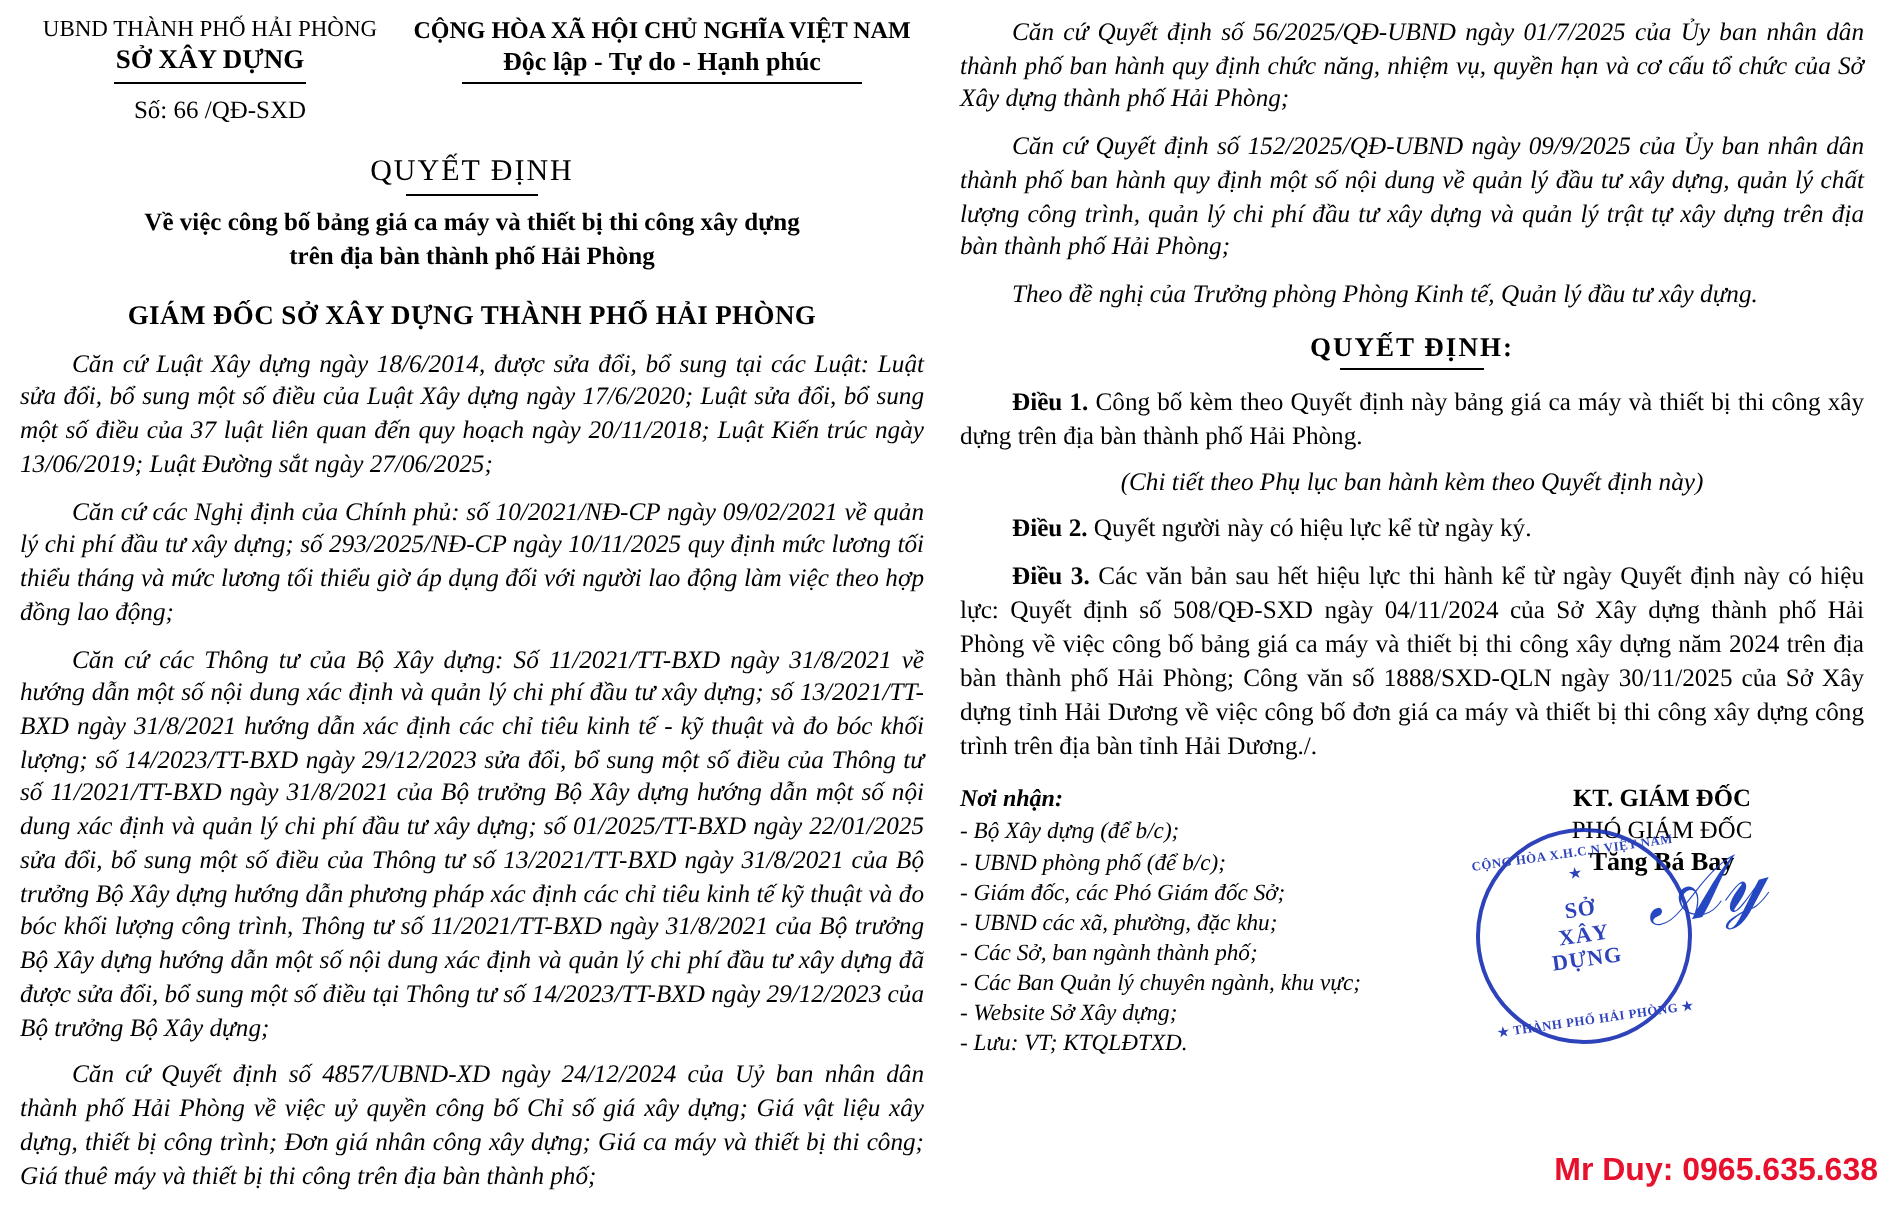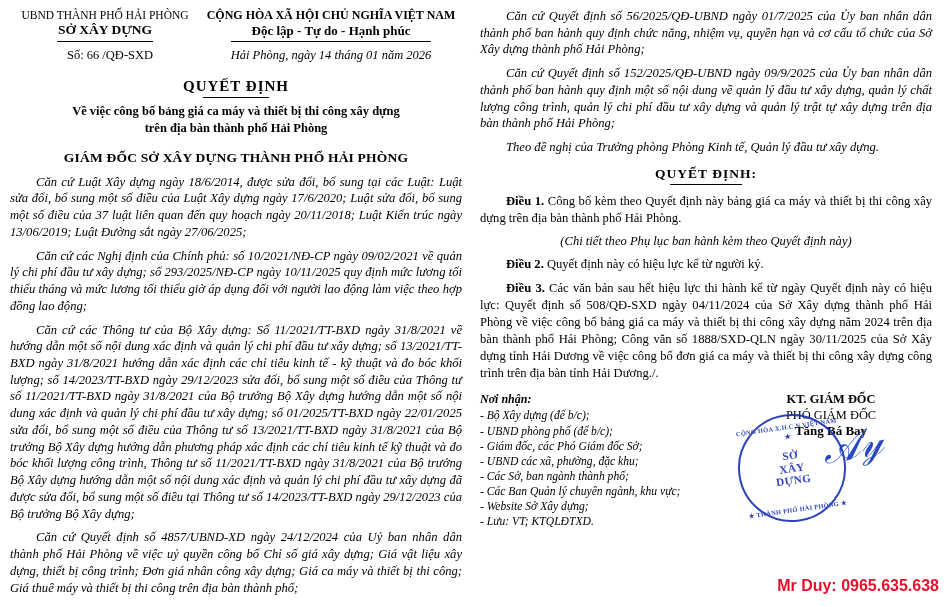--- a/index.html
+++ b/index.html
@@ -68,21 +68,21 @@
     text-align: center;
     margin-top: 6px;
   }
   
   .title-block {
     text-align: center;
     margin-top: 14px;
   }
   .doc-title {
     font-size: 15px;
-    font-weight: bold;
+    font-weight: normal;
     letter-spacing: 1px;
   }
   .title-rule {
     width: 66px;
     height: 1px;
     background: #000;
     margin: 2px auto 5px auto;
   }
   .doc-subtitle {
     font-size: 12.5px;
@@ -242,21 +242,20 @@
         <div class="hdr-left">
           <div class="hdr-org">UBND THÀNH PHỐ HẢI PHÒNG</div>
           <div class="hdr-dept">SỞ XÂY DỰNG</div>
           <div class="rule rule-left"></div>
           <div class="sonumber">Số: 66 /QĐ-SXD</div>
         </div>
         <div class="hdr-right">
           <div class="hdr-country">CỘNG HÒA XÃ HỘI CHỦ NGHĨA VIỆT NAM</div>
           <div class="hdr-motto">Độc lập - Tự do - Hạnh phúc</div>
           <div class="rule rule-right"></div>
-          <div class="place-date">Hải Phòng, ngày 14 tháng 01 năm 2026</div>
         </div>
       </div>
 
       <div class="title-block">
         <div class="doc-title">QUYẾT ĐỊNH</div>
         <div class="title-rule"></div>
         <div class="doc-subtitle">Về việc công bố bảng giá ca máy và thiết bị thi công xây dựng</div>
         <div class="doc-subtitle">trên địa bàn thành phố Hải Phòng</div>
       </div>
 
@@ -273,21 +272,21 @@
       <p class="body">Căn cứ Quyết định số 152/2025/QĐ-UBND ngày 09/9/2025 của Ủy ban nhân dân thành phố ban hành quy định một số nội dung về quản lý đầu tư xây dựng, quản lý chất lượng công trình, quản lý chi phí đầu tư xây dựng và quản lý trật tự xây dựng trên địa bàn thành phố Hải Phòng;</p>
       <p class="body">Theo đề nghị của Trưởng phòng Phòng Kinh tế, Quản lý đầu tư xây dựng.</p>
 
       <div class="decide-head">QUYẾT ĐỊNH:</div>
       <div class="decide-rule"></div>
 
       <p class="plain"><span class="art-lbl">Điều 1.</span><span> Công bố kèm theo Quyết định này bảng giá ca máy và thiết bị thi công xây dựng trên địa bàn thành phố Hải Phòng.</span></p>
 
       <p class="center-ital">(Chi tiết theo Phụ lục ban hành kèm theo Quyết định này)</p>
 
-      <p class="plain"><span class="art-lbl">Điều 2.</span><span> Quyết định này có hiệu lực kể từ người ký.</span></p>
+      <p class="plain"><span class="art-lbl">Điều 2.</span><span> Quyết người này có hiệu lực kể từ ngày ký.</span></p>
 
       <p class="plain"><span class="art-lbl">Điều 3.</span><span> Các văn bản sau hết hiệu lực thi hành kể từ ngày Quyết định này có hiệu lực: Quyết định số 508/QĐ-SXD ngày 04/11/2024 của Sở Xây dựng thành phố Hải Phòng về việc công bố bảng giá ca máy và thiết bị thi công xây dựng năm 2024 trên địa bàn thành phố Hải Phòng; Công văn số 1888/SXD-QLN ngày 30/11/2025 của Sở Xây dựng tỉnh Hải Dương về việc công bố đơn giá ca máy và thiết bị thi công xây dựng công trình trên địa bàn tỉnh Hải Dương./.</span></p>
 
       <div class="footer">
         <div class="recipients">
           <div class="lbl">Nơi nhận:</div>
           <ul>
             <li>- Bộ Xây dựng (để b/c);</li>
             <li>- UBND phòng phố (để b/c);</li>
             <li>- Giám đốc, các Phó Giám đốc Sở;</li>

